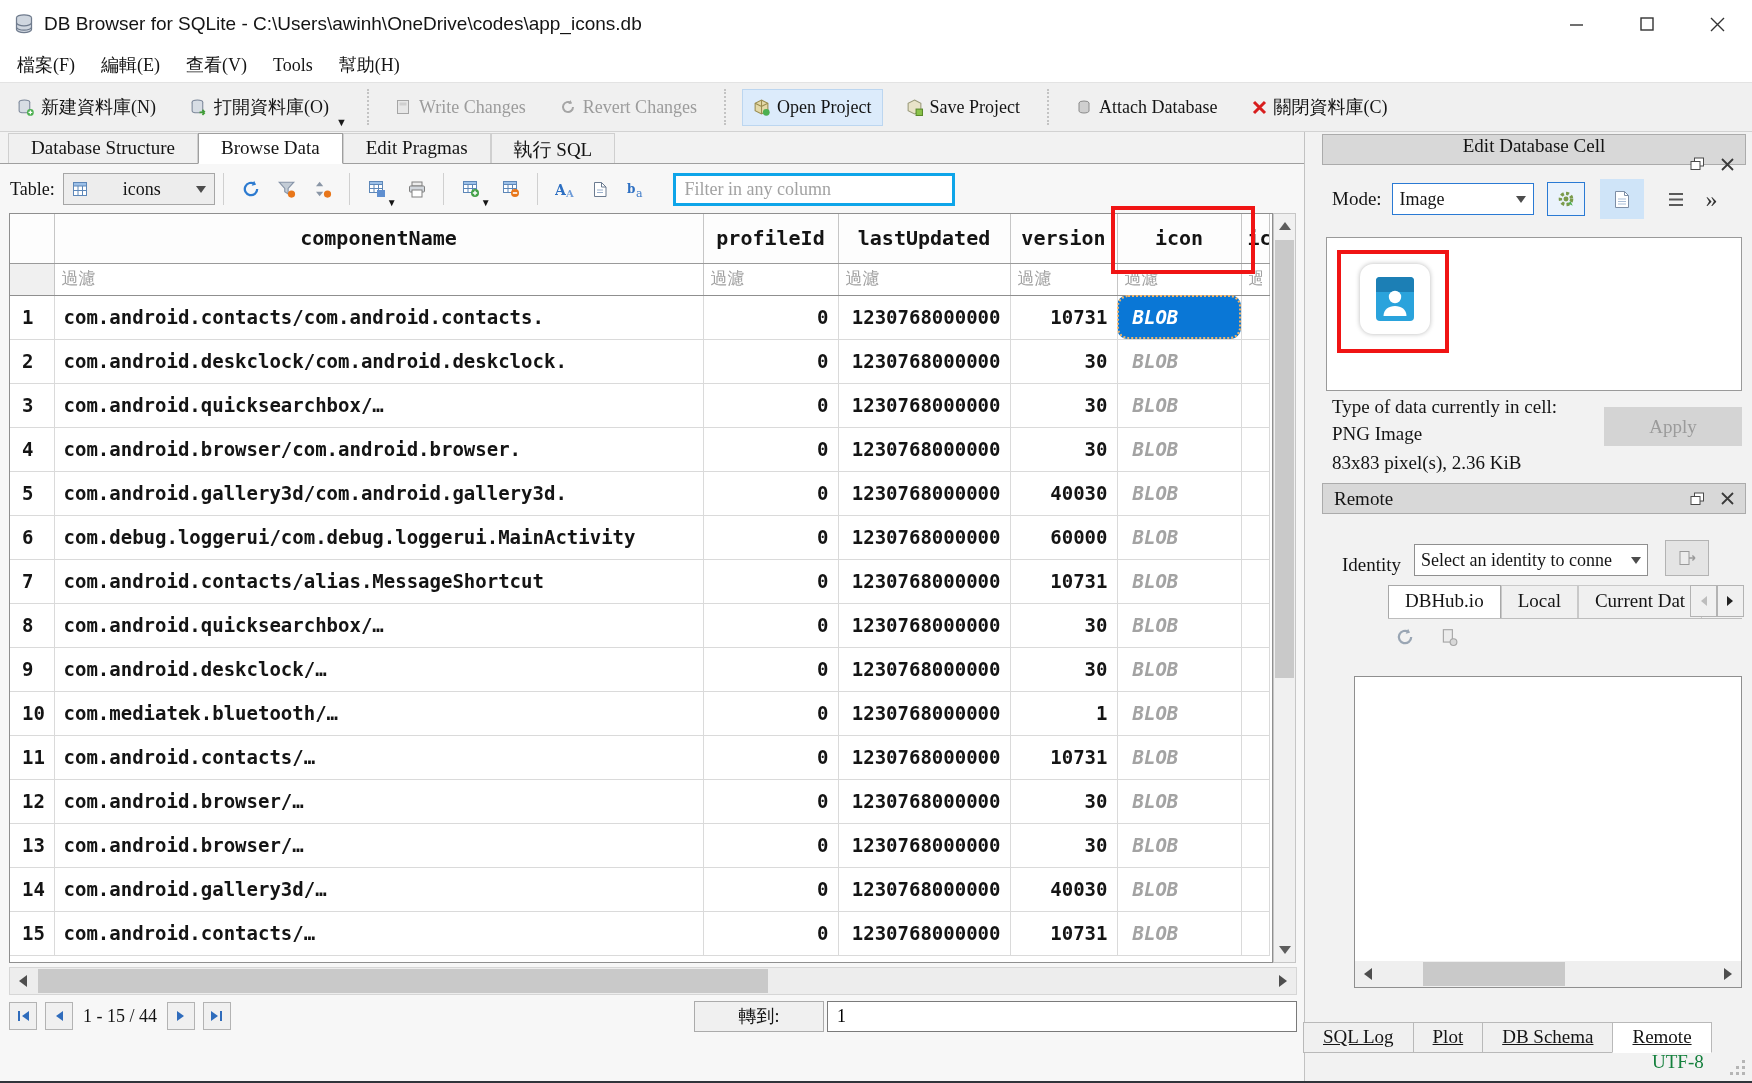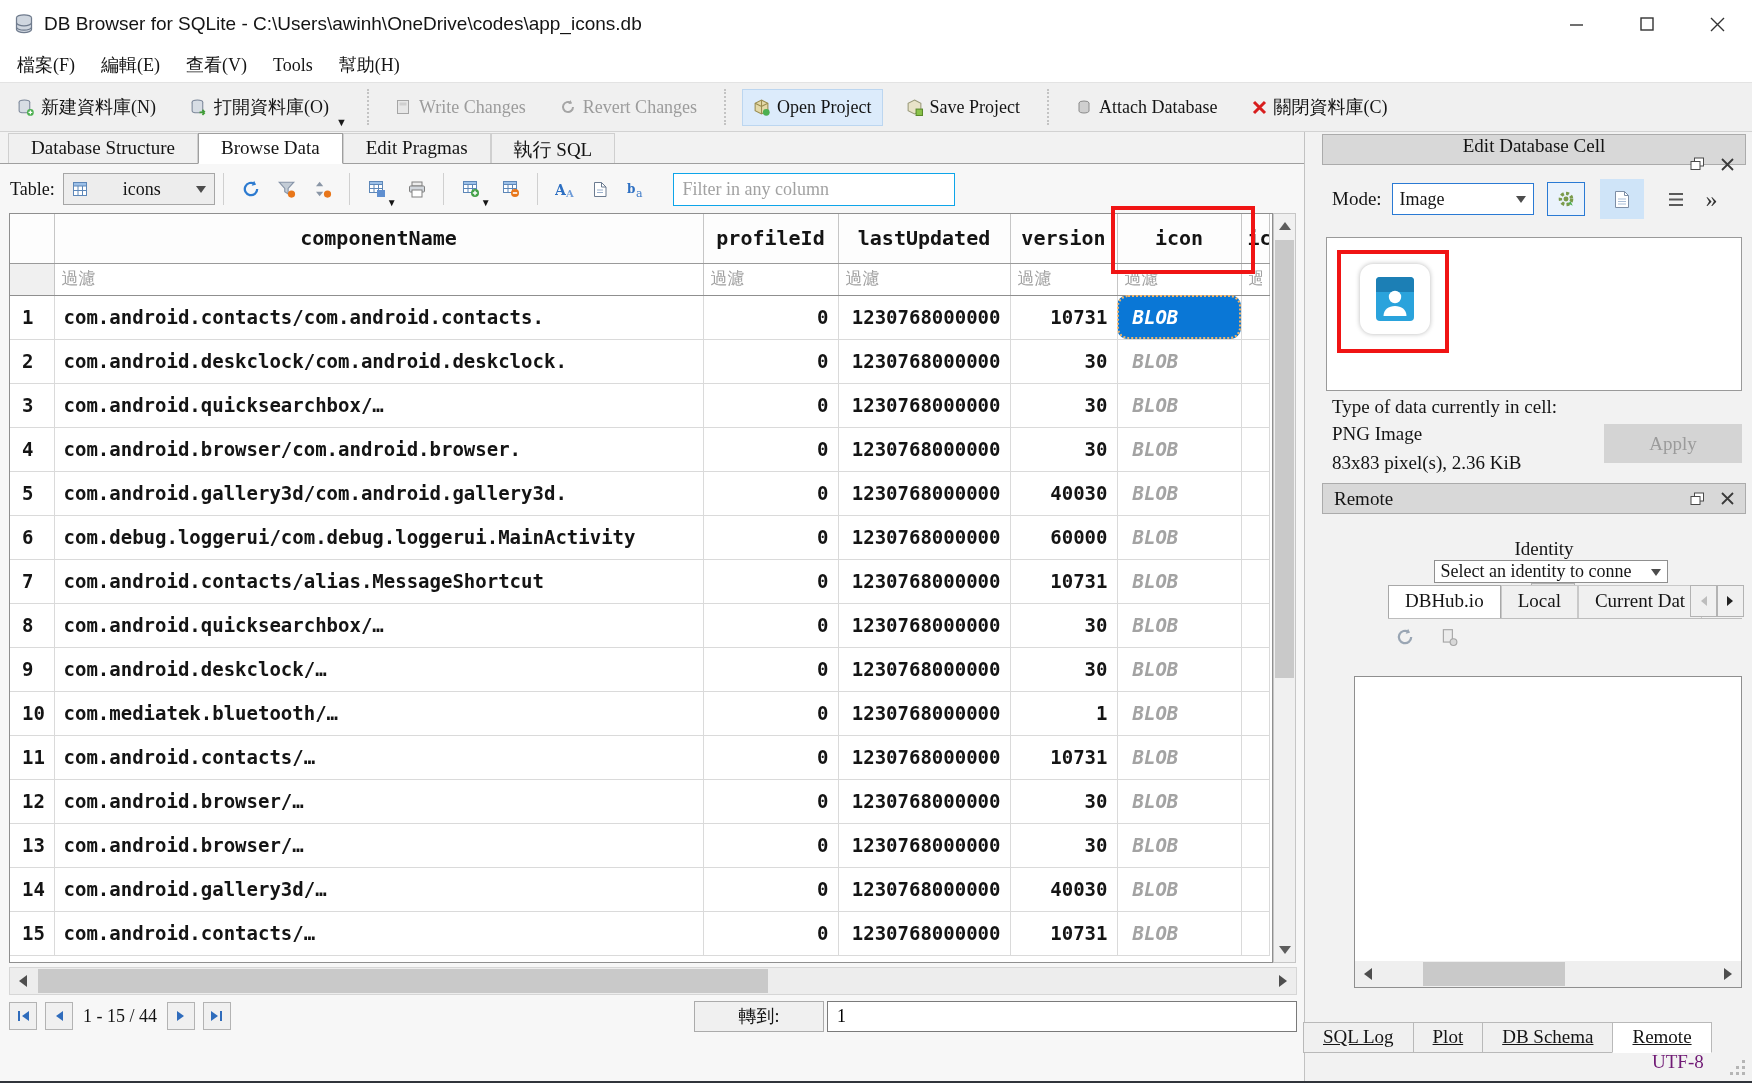--- a/index.html
+++ b/index.html
@@ -43,21 +43,21 @@
   
   .btoolbar { position:absolute; left:0; top:166px; width:1304px; height:46px;
     display:flex; align-items:center; font-size:18px; padding-left:10px; }
   .combo { display:flex; align-items:center; gap:7px; background:#ededed; border:1px solid #a6a6a6;
     height:32px; padding:0 8px; width:152px; margin-left:8px; }
   .combo .cv { flex:1;margin-left:28px; }
   .dn-arrow { width:0; height:0; border:5px solid transparent; border-top:7px solid #4c4c4c; margin-top:6px; }
   .ibtn { width:36px; height:38px; display:flex; align-items:center; justify-content:center; }
   .bsep { width:2px; height:32px; border-left:1px solid #d0d0d0; margin:0 8px; }
   .smallcaret { font-size:10px; align-self:flex-end; margin:0 2px 4px -8px; }
-  .filterbox { width:282px; height:33px; border:1px solid #0ea5e9; background:#fff;
+  .filterbox { width:282px; height:33px; border:3px solid #0ea5e9; background:#fff;
     font-family:"Liberation Serif","DejaVu Serif",serif; font-size:18px; padding:0 9px; color:#3b82f6; margin-left:18px; }
   .filterbox::placeholder, .fltcell input::placeholder { color:#a2a2a2; opacity:1; }
 
   
   .grid { position:absolute; left:9px; top:213px; width:1264px; height:750px; background:#fff;
     border:1px solid #8f8f8f; overflow:hidden; }
   .grid table { border-collapse:collapse; table-layout:fixed; width:1259px;
     font-family:"DejaVu Sans Mono","Liberation Mono",monospace; }
   .grid th { height:49px; font-size:20px; font-weight:bold; background:#fdfdfd;
     border-right:1px solid #c6c6c6; border-bottom:1px solid #9a9a9a; text-align:center; overflow:hidden; white-space:nowrap; }
@@ -116,24 +116,24 @@
   #import-btn { width:38px; height:34px; border:1px solid #2a7ad4; background:#eaf2fb; margin-left:13px; }
   #text-mode-btn { width:44px; height:40px; background:#cfe4f8; margin-left:15px; }
   #align-btn { width:40px; height:34px; margin-left:10px; }
   .chev2 { font-size:24px; color:#333; margin-left:12px; }
 
   #preview-box { position:absolute; left:1326px; top:237px; width:416px; height:154px; background:#fff; border:1px solid #9a9a9a; }
   #app-preview { position:absolute; left:1360px; top:264px; width:70px; height:70px; background:#fff;
     border-radius:13px; box-shadow:0 0 5px rgba(0,0,0,.28); display:flex; align-items:center; justify-content:center; }
 
   .ptext { position:absolute; left:1332px; font-size:19px; }
-  #apply-btn { position:absolute; left:1604px; top:424px; width:138px; height:39px; background:#d4d4d4;
+  #apply-btn { position:absolute; left:1604px; top:407px; width:138px; height:39px; background:#d4d4d4;
     color:#9b9b9b; font-size:19px; display:flex; align-items:center; justify-content:center; }
 
-  #identity-row { position:absolute; left:1342px; top:538px; width:404px; height:38px; display:flex; align-items:center; font-size:19px;flex-direction:column; }
+  #identity-row { position:absolute; left:1342px; top:538px; width:404px; height:38px; display:flex; align-items:flex-end; font-size:19px; }
   .id-combo { width:234px; height:32px; border:1px solid #8f8f8f; background:#fff; display:flex;
     align-items:center; padding:0 6px; margin-left:13px; font-size:18px; }
   .id-combo .cv { flex:1; white-space:nowrap; overflow:hidden; }
   #id-clone-btn { width:44px; height:36px; background:#e4e4e4; border:1px solid #b3b3b3; margin-left:17px; }
 
   #remote-tabs { position:absolute; left:1388px; top:585px; width:354px; height:34px; display:flex; font-size:19px; border-bottom:1px solid #bdbdbd; overflow:hidden; }
   .rtab { padding:4px 16px; background:#f0f0f0; border:1px solid #c9c9c9; border-bottom:none; white-space:nowrap; overflow:hidden; }
   .rtab.active { background:#fff; border:1px solid #a8a8a8; border-bottom:none; }
   #rtab-scroll { position:absolute; left:1690px; top:585px; width:54px; height:32px; display:flex; z-index:3; }
   .rtsb { width:27px; height:32px; background:#f0f0f0; border:1px solid #b3b3b3; display:flex; align-items:center; justify-content:center; }
@@ -145,21 +145,21 @@
   #remote-table .rhdr .h1 { padding-left:9px; flex:1; }
   #remote-table .rhdr .hdiv { width:1px; height:34px; background:#c4c4c4; }
   #remote-table .rhdr .h2 { width:68px; padding-left:7px; white-space:nowrap; overflow:hidden; }
   #remote-hscroll { position:absolute; left:0; bottom:0; width:386px; height:26px; background:#efefef; }
   #remote-hthumb { position:absolute; left:68px; top:1px; width:142px; height:24px; background:#c9c9c9; }
 
   #bottom-tabs { position:absolute; left:1304px; top:1022px; height:31px; display:flex; font-size:19px;text-decoration:underline; }
   .btab { padding:3px 19px; background:#f0f0f0; border:1px solid #b9b9b9; margin-left:-1px; white-space:nowrap; }
   .btab.active { background:#fff; border-bottom:1px solid #fff; }
 
-  #utf8 { position:absolute; left:1652px; top:1051px; font-size:19px; color:#701a75; }
+  #utf8 { position:absolute; left:1652px; top:1051px; font-size:19px; color:#15803d; }
   #grip { position:absolute; left:1730px; top:1060px; }
 </style>
 </head>
 <body>
 
 <div class="titlebar">
   <span>
     <svg width="20" height="20" viewBox="0 0 16 16">
         <ellipse cx="8" cy="3" rx="6" ry="2.4" fill="#cfd6df" stroke="#6f7b8d"></ellipse>
         <path d="M2 3v9.4c0 1.3 2.7 2.4 6 2.4s6-1.1 6-2.4V3" fill="#cfd6df" stroke="#6f7b8d" stroke-linejoin="round"></path>

